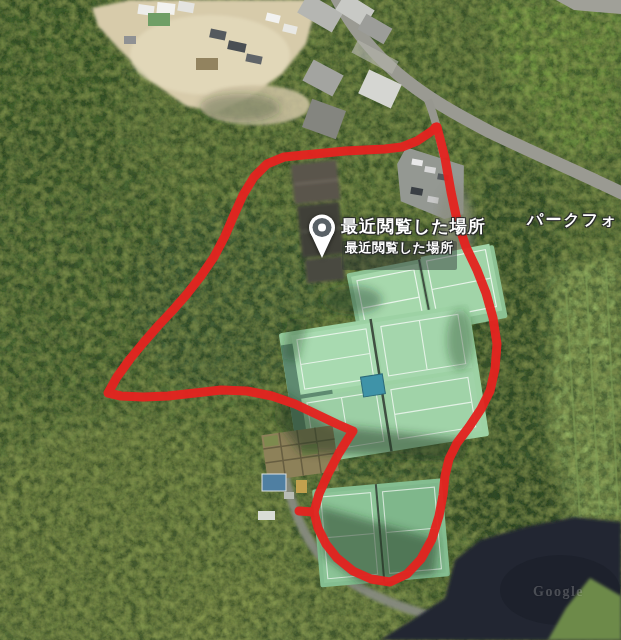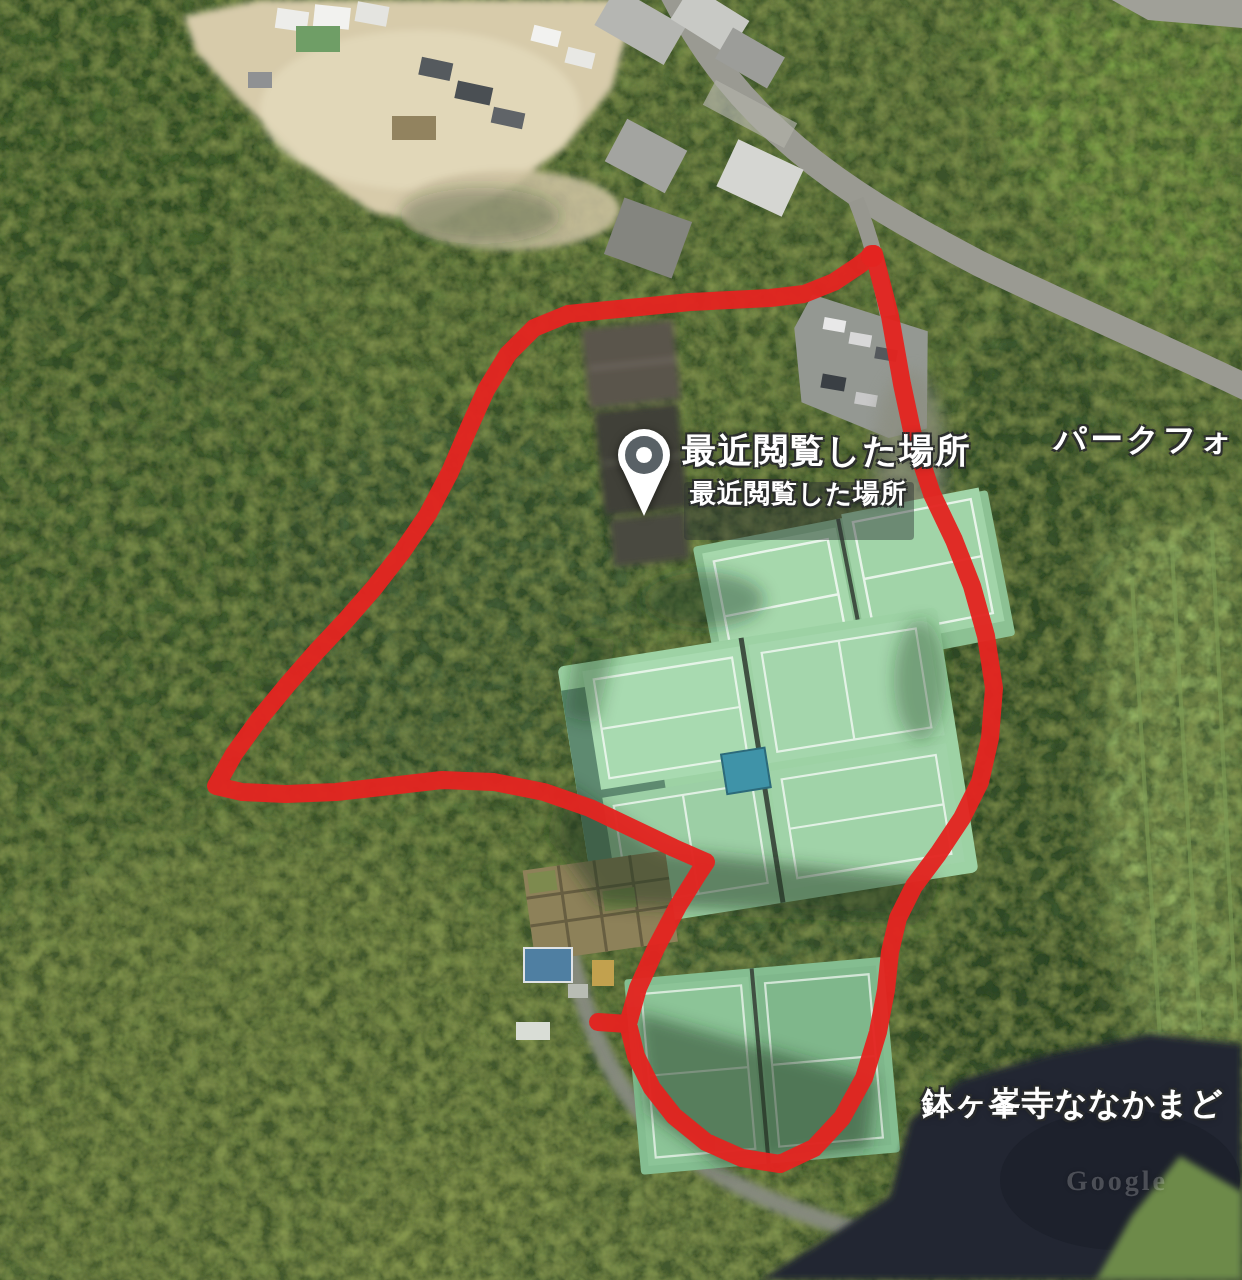--- a/index.html
+++ b/index.html
@@ -239,16 +239,15 @@
     <circle cx="18" cy="14.5" r="9.5" fill="#596166"></circle>
     <circle cx="18" cy="14.5" r="4" fill="#ffffff"></circle>
   </svg>
 
   <div class="maplabel place-name">最近閲覧した場所</div>
 
   <div class="maplabel place-status">最近閲覧した場所</div>
 
   <div class="maplabel park-label">パークフォ</div>
 
-  <div class="maplabel temple-label">鉢ヶ峯寺ななかまど</div>
 
   <div class="watermark">Google</div>
 </div>
 
 </body></html>

